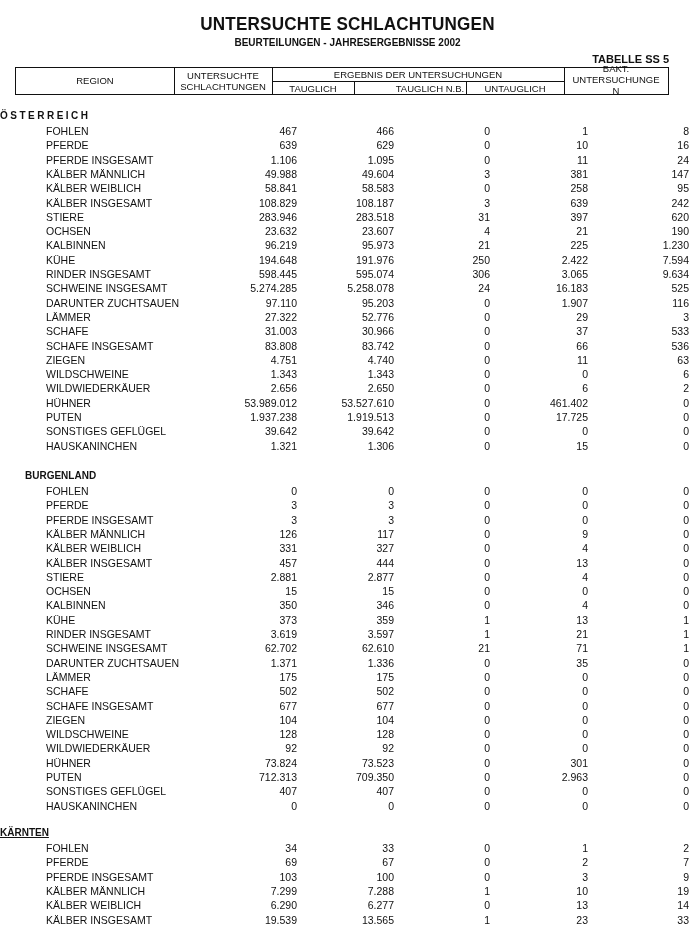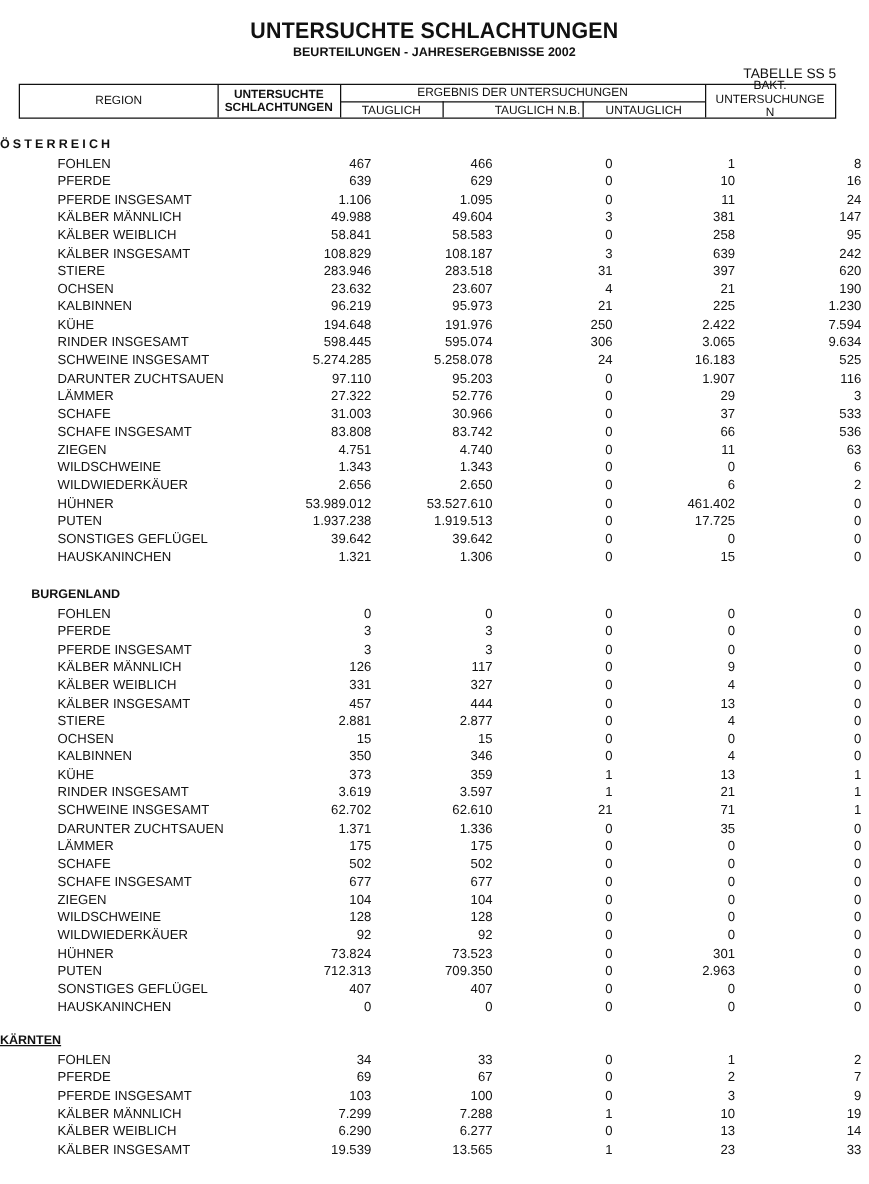--- a/index.html
+++ b/index.html
@@ -11,21 +11,21 @@
       position: absolute; left: 0; width: 695px; top: 14px;
       text-align: center; font-weight: bold; font-size: 18px; letter-spacing: 0.2px;
       transform: scaleX(0.95);
     }
     .subtitle {
       position: absolute; left: 0; width: 695px; top: 37px;
       text-align: center; font-weight: bold; font-size: 10px;
     }
     .table-no {
       position: absolute; right: 26px; top: 53px;
-      font-weight: normal; font-size: 11px;
+      font-weight: bold; font-size: 11px;
     }
     .hdr {
       position: absolute; left: 15px; top: 67px; width: 654px; height: 28px;
       border: 1.5px solid #111; box-sizing: border-box;
     }
     .hcell {
       position: absolute; font-size: 9.5px; text-align: center; line-height: 11px;
       box-sizing: border-box;
     }
     .vline { position: absolute; top: 0; bottom: 0; width: 0; border-left: 1px solid #111; }
@@ -53,21 +53,21 @@
 
 <div class="hdr">
   <div class="vline" style="left:158px"></div>
   <div class="vline" style="left:256px"></div>
   <div class="vline" style="left:548px"></div>
   <div class="hline" style="left:256px; width:292px; top:13px"></div>
   <div class="vline" style="left:338px; top:13px"></div>
   <div class="vline" style="left:450px; top:13px"></div>
 
   <div class="hcell" style="left:0; width:158px; top:7px;">REGION</div>
-  <div class="hcell" style="left:158px; width:98px; top:2px;font-weight:bold;">
+  <div class="hcell" style="left:158px; width:98px; top:2px;">
     <div>UNTERSUCHTE</div>
     <div>SCHLACHTUNGEN</div>
   </div>
   <div class="hcell" style="left:256px; width:292px; top:1px;">ERGEBNIS DER UNTERSUCHUNGEN</div>
   <div class="hcell" style="left:256px; width:82px; top:15px;">TAUGLICH</div>
   <div class="hcell" style="left:338px; width:112px; top:15px;padding-left:40px;">TAUGLICH N.B.</div>
   <div class="hcell" style="left:450px; width:98px; top:15px;">UNTAUGLICH</div>
   <div class="hcell" style="left:548px; width:104px; top:-5px; overflow:hidden; height:31px;">
     <div>BAKT.</div>
     <div>UNTERSUCHUNGE</div>

